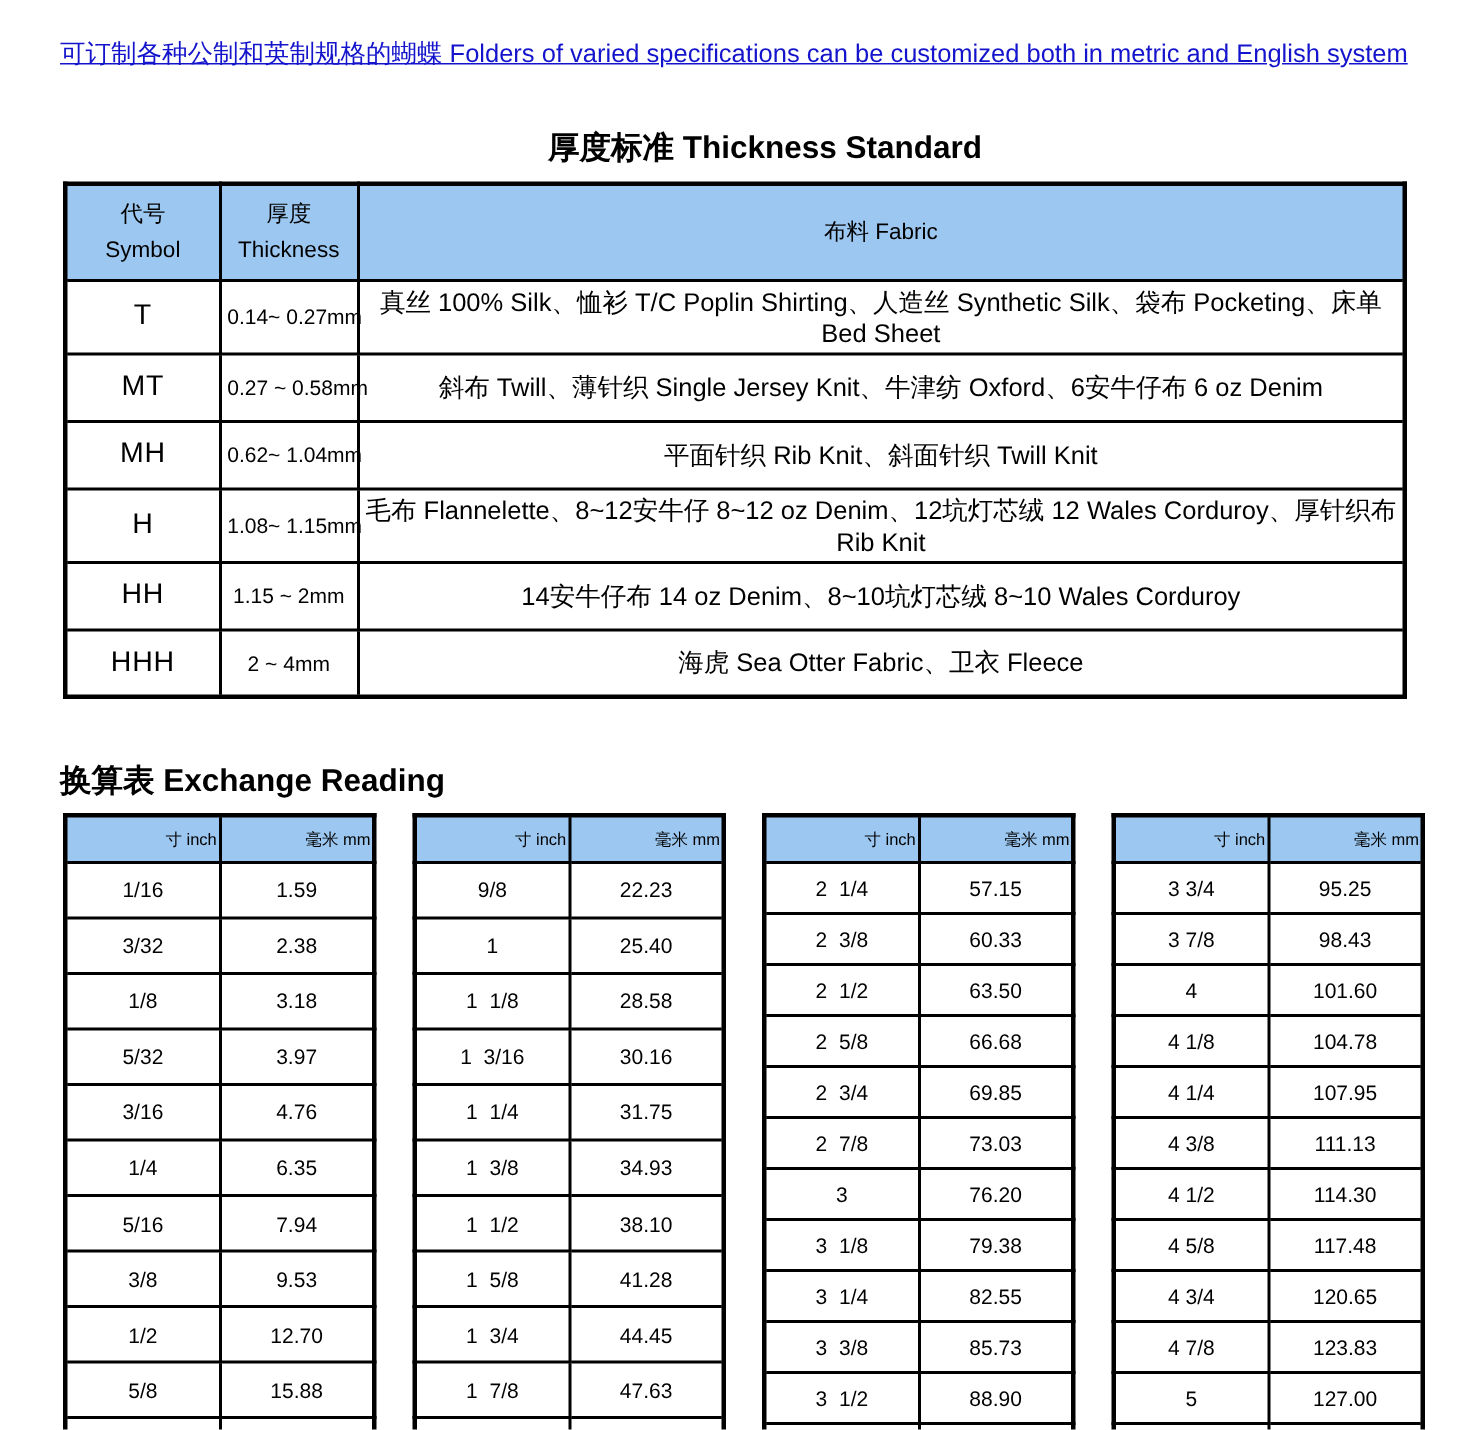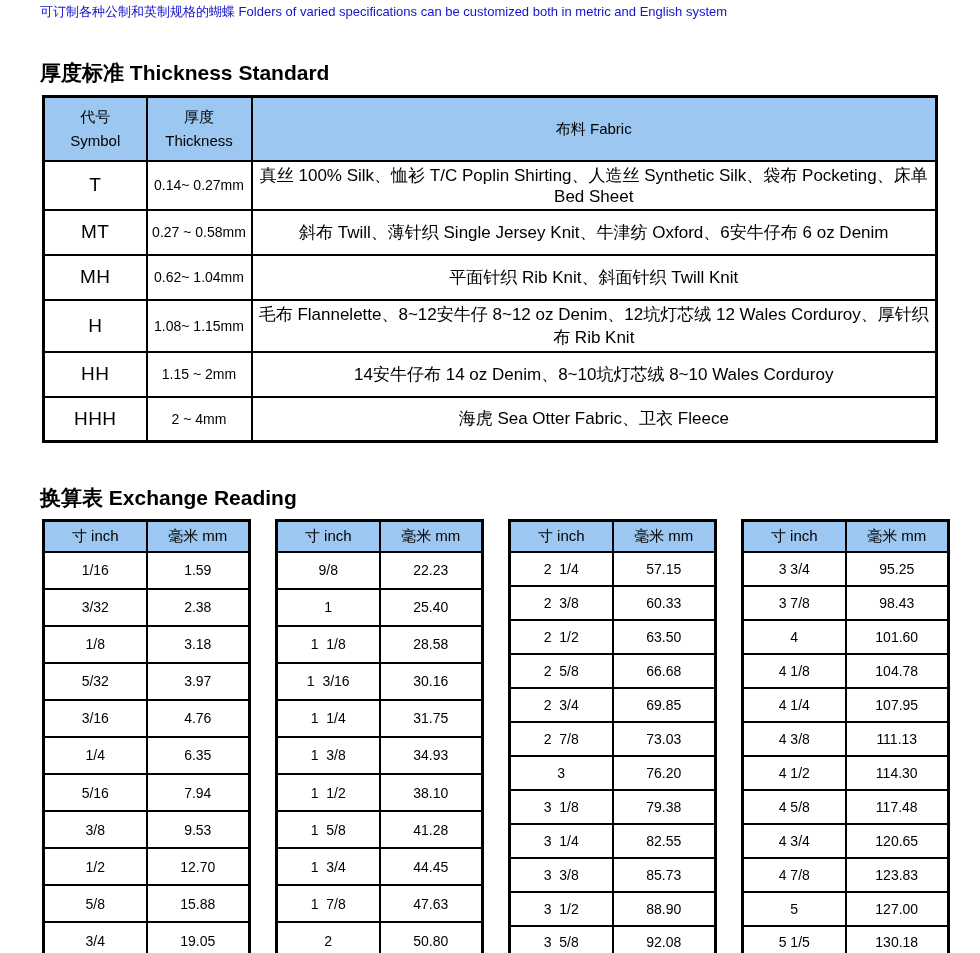--- a/index.html
+++ b/index.html
@@ -8,32 +8,33 @@
   }
   *{box-sizing:border-box;}
   html,body{margin:0;padding:0;}
   body{
     width:980px;height:953px;background:#fff;
     font-family:"Liberation Sans","DejaVu Sans",sans-serif;
     color:#000;overflow:hidden;
   }
   .top-note{
     color:var(--note-color,#1414CC);
-    font-size:13px;
-    padding:3px 0 0 40px;
+    font-size:17px;
+    padding:24px 0 0 40px;
     white-space:nowrap;
+    text-decoration:underline;
   }
   .section-title{
     font-size:21px;
     font-weight:bold;
     margin:0;
     padding-left:40px;
     line-height:26px;
   }
-  .title-thickness{margin-top:39px;}
+  .title-thickness{margin-top:39px;text-align:center;}
   .title-exchange{margin-top:42px;}
 
   table{border-collapse:collapse;table-layout:fixed;}
 
   
   .thickness-table{
     margin:9px 0 0 42px;
     width:896px;
     border:3px solid #000;
   }
@@ -45,21 +46,21 @@
   }
   .thickness-table th{
     background:var(--header-fill,#9CC7F0);
     font-weight:normal;
     font-size:15px;
     height:64px;
     line-height:1.6;
   }
   .thickness-table td{height:45px;}
   .col-symbol{width:103px;}
-  .col-thickness{width:105px;}
+  .col-thickness{width:92px;}
   .sym-cell{font-size:19px;letter-spacing:0.5px;}
   .thk-cell{font-size:14px;white-space:nowrap;padding:2px 1px;border-radius:20px;}
   .fab-cell{font-size:17px;}
 
   
   .exchange-tables{
     display:flex;
     gap:24px;
     margin:8px 0 0 42px;
   }
@@ -69,23 +70,24 @@
   }
   .exchange-table th,.exchange-table td{
     border:2px solid #000;
     text-align:center;
     vertical-align:middle;
     white-space:pre;
   }
   .exchange-table th{
     background:var(--header-fill,#9CC7F0);
     font-weight:normal;
-    font-size:15px;
+    font-size:11px;
     height:31px;
     width:103px;
+    text-align:right;
   }
   .exchange-table td{
     font-size:14px;
     height:34px;
   }
 </style>
 </head>
 <body>
 
 <div class="page">

